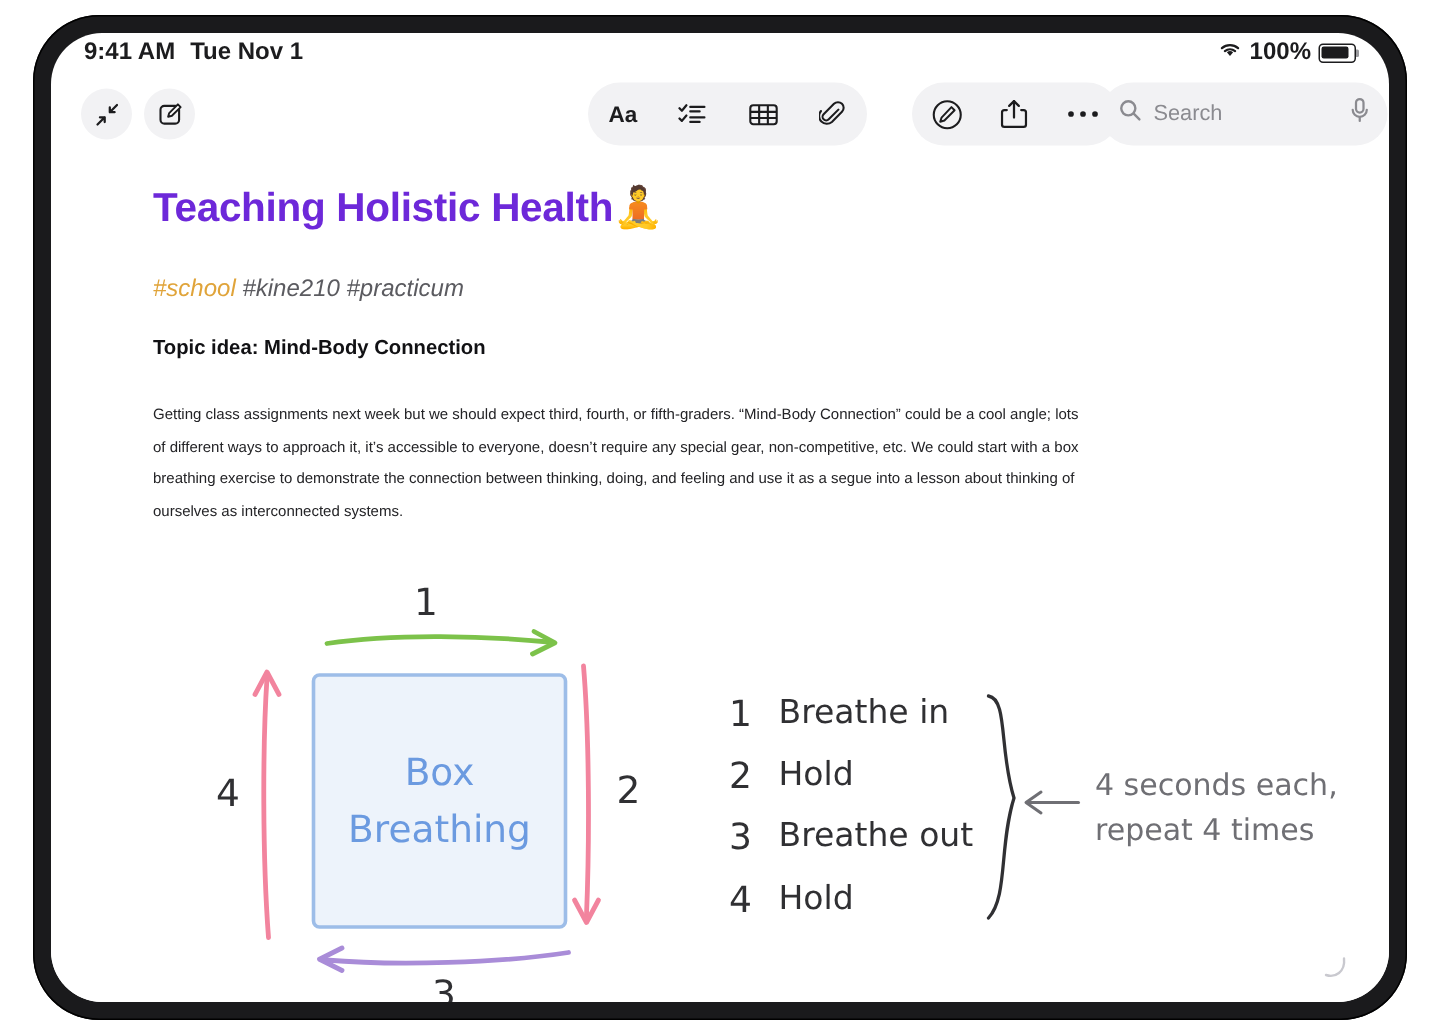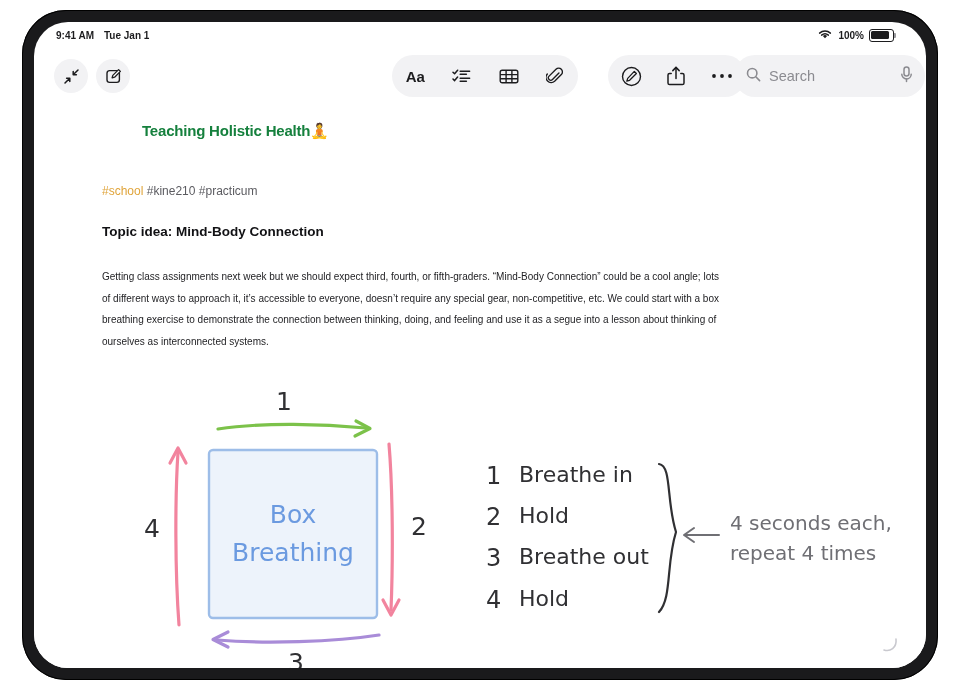--- a/index.html
+++ b/index.html
@@ -35,36 +35,36 @@
   }
 
   
   #status-bar {
     position: absolute;
     left: 0; top: 0;
     width: 100%;
     height: 26px;
     display: flex;
     align-items: center;
-    font-size: 10px;
+    font-size: 16px;
     font-weight: 600;
     color: #1c1c1e;
   }
   #status-left {
     display: flex;
     align-items: center;
     gap: 10px;
     margin-left: 22px;
   }
   #status-right {
     display: flex;
     align-items: center;
     gap: 5px;
     margin-left: auto;
-    margin-right: 32px;
+    margin-right: 22px;
   }
   .batt-body {
     width: 23px; height: 11px;
     border: 1.3px solid #1c1c1e;
     border-radius: 3px;
     position: relative;
     display: inline-block;
   }
   .batt-fill {
     position: absolute;
@@ -145,37 +145,37 @@
   #note {
     position: absolute;
     left: 0; top: 82px;
     right: 0; bottom: 0;
     background: #ffffff;
   }
 
   #title {
     position: absolute;
     left: 68px; top: 18px;
-    font-size: 15px;
+    font-size: 27px;
     font-weight: 700;
-    color: #15803d;
+    color: #6d28d9;
     letter-spacing: -0.2px;
-    margin-left: 40px;
   }
   #subtitle {
     position: absolute;
     left: 68px; top: 51px;
     font-size: 16px;
     font-weight: 700;
     color: #111114;
   }
   #tags {
     position: absolute;
     left: 68px; top: 80px;
-    font-size: 12px;
+    font-size: 16px;
+    font-style: italic;
   }
   .tag-hl { color: #e0a43a; }
   .tag-pl { color: #5b5b60; }
 
   #topic {
     position: absolute;
     left: 68px; top: 120px;
     font-size: 13.5px;
     font-weight: 700;
     color: #111114;
@@ -204,21 +204,21 @@
 </style>
 </head>
 <body>
 
 <div id="device">
   <div id="bezel-inner">
 
     <div id="status-bar">
       <div id="status-left">
         <span>9:41 AM</span>
-        <span>Tue Jan 1</span>
+        <span>Tue Nov 1</span>
       </div>
       <div id="status-right">
         <span>
           <svg width="16" height="12" viewBox="0 0 16 12">
             <path d="M8 10.3 L10.1 7.9 A3.2 3.2 0 0 0 5.9 7.9 Z" fill="#1c1c1e"></path>
             <path d="M2.6 5.1 A8.2 8.2 0 0 1 13.4 5.1" stroke="#1c1c1e" stroke-width="1.5" fill="none" stroke-linecap="round"></path>
             <path d="M4.6 7.1 A5.4 5.4 0 0 1 11.4 7.1" stroke="#1c1c1e" stroke-width="1.5" fill="none" stroke-linecap="round"></path>
           </svg>
         </span>
         <span>100%</span>

